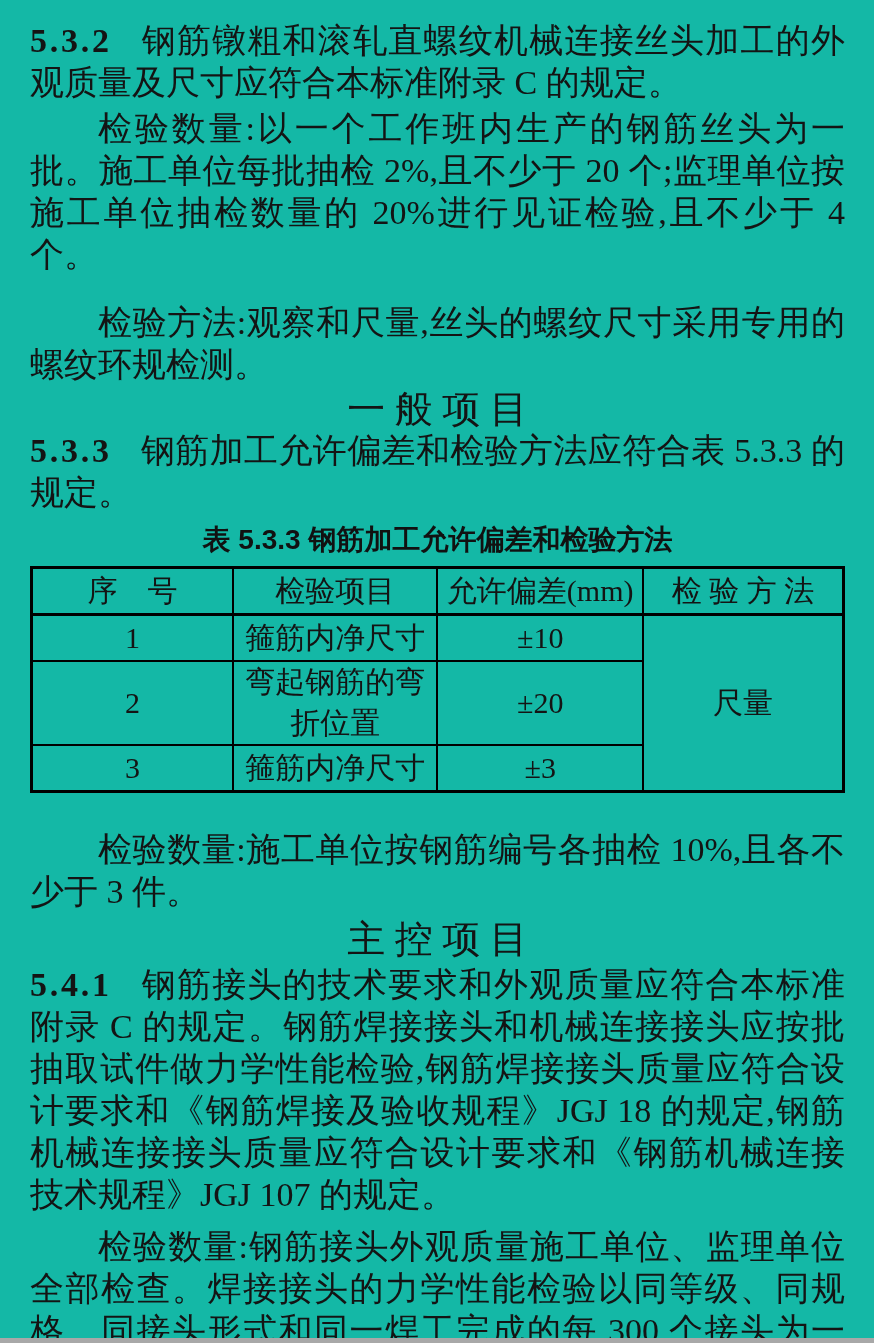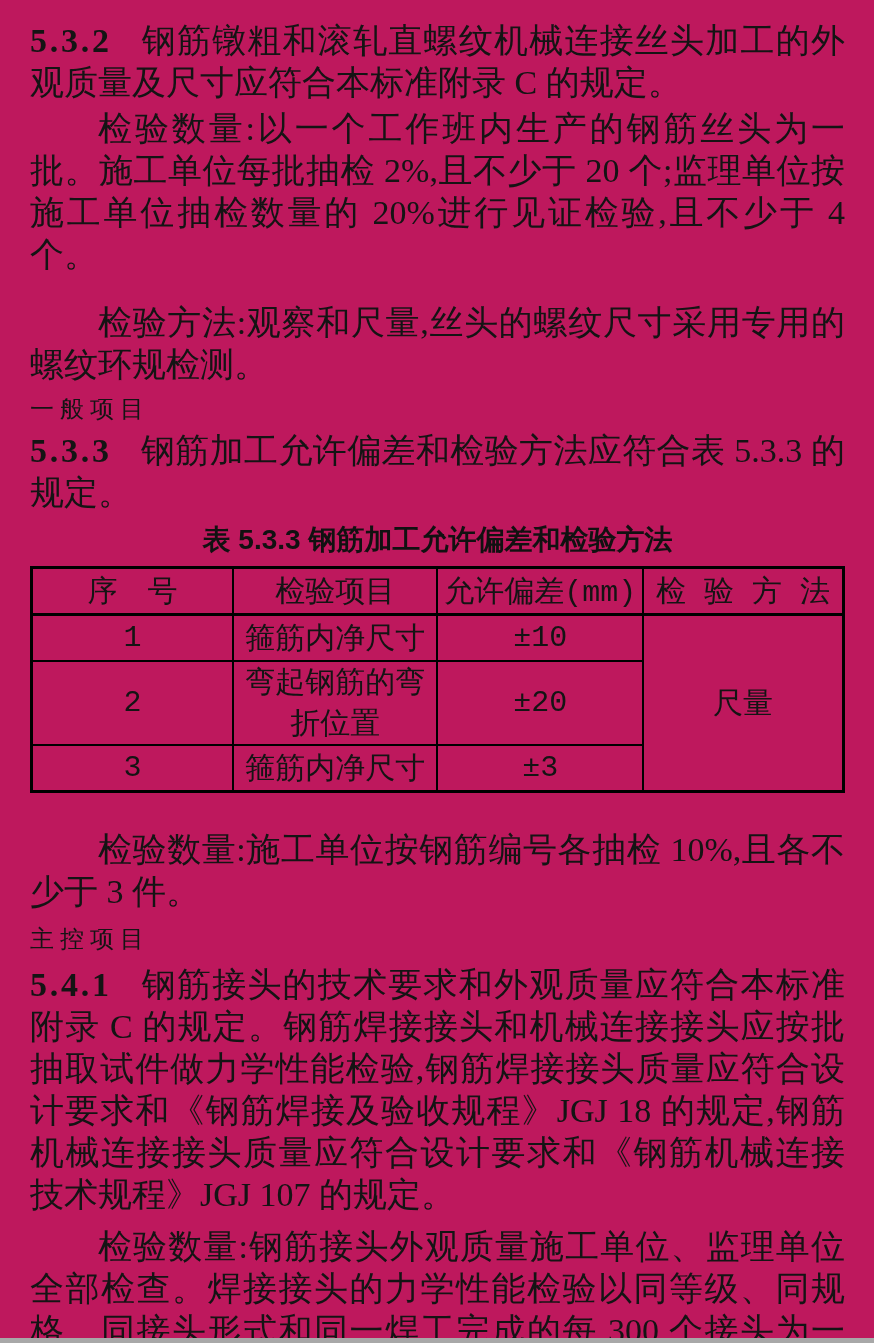--- a/index.html
+++ b/index.html
@@ -1,21 +1,21 @@
 <!DOCTYPE html>
 <html><head>
 <meta charset="utf-8">
 <style>
   html, body { margin: 0; padding: 0; background: #e8e8e8; }
   .page {
     position: relative;
     width: 874px;
     height: 1343px;
     margin: 0 auto;
-    background: #be185d;
+    background: #14b8a6;
     overflow: hidden;
     font-family: "Liberation Serif", "DejaVu Serif", serif;
     color: #141414;
   }
   .content { padding: 20px 29px 0 30px; }
 
   p.body-text {
     margin: 0;
     font-size: 34px;
     line-height: 42px;
@@ -29,23 +29,23 @@
   p.mt-541 { margin-top: 4px; }
   p.mt-last { margin-top: 10px; }
 
   .sec-num {
     font-weight: bold;
     letter-spacing: 0.08em;
     margin-right: 0.85em;
   }
 
   .heading-sub {
-    font-size: 24px;
+    font-size: 38px;
     line-height: 42px;
-    text-align: left;
+    text-align: center;
     margin: 2px 0 0 0;
     font-weight: normal;
   }
   .heading-sub-master { margin-top: 5px; }
 
   .section-heading {
     font-size: 37px;
     line-height: 46px;
     font-weight: bold;
     text-align: center;
@@ -61,21 +61,20 @@
     margin: 8px 0 0 0;
     color: #111111;
   }
 
   table.spec-table {
     width: 100%;
     margin-top: 8px;
     border-collapse: collapse;
     table-layout: fixed;
     border: 3px solid #000000;
-    font-family: Liberation Mono, monospace;
   }
   table.spec-table th,
   table.spec-table td {
     border: 2px solid #000000;
     font-weight: normal;
     font-size: 30px;
     text-align: center;
     vertical-align: middle;
     height: 44px;
     padding: 0 4px;

